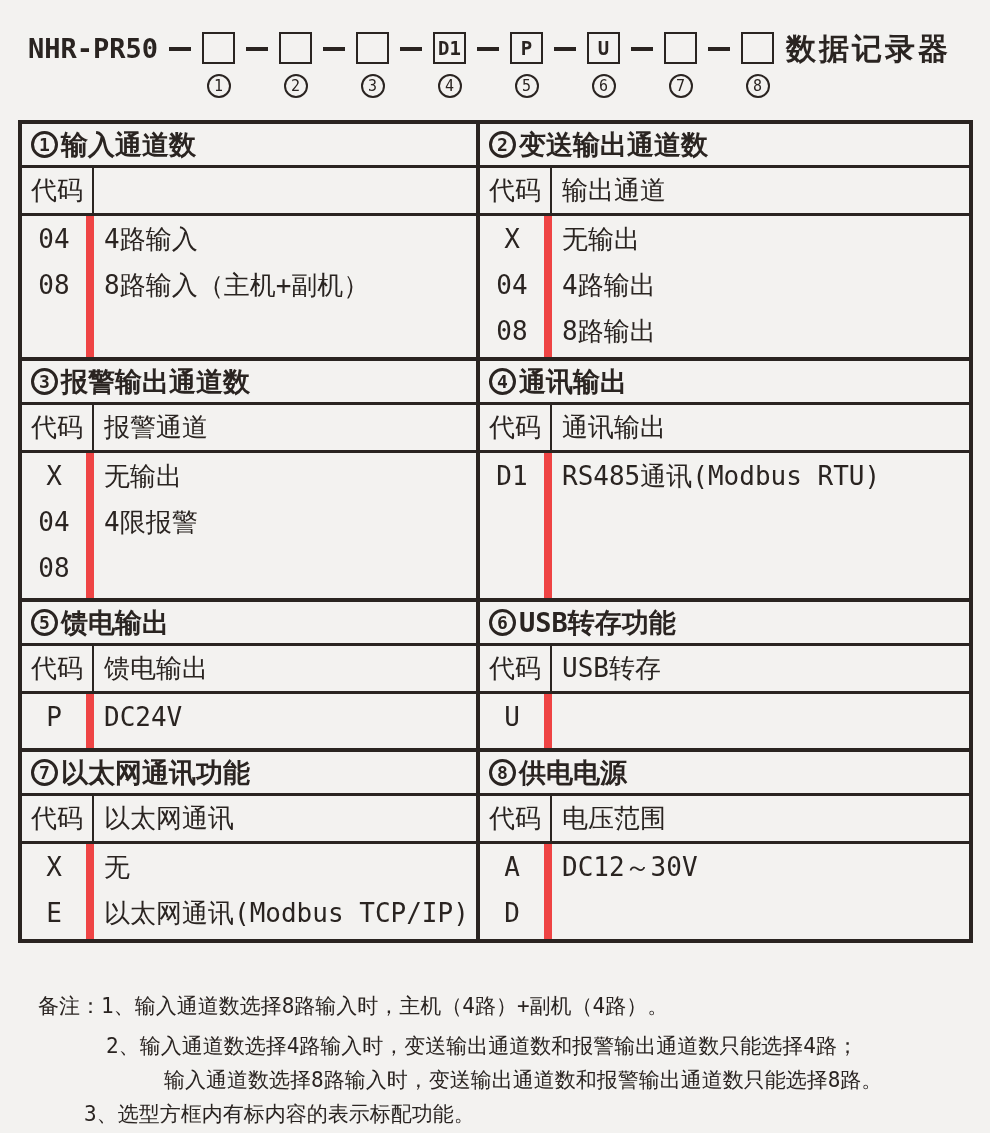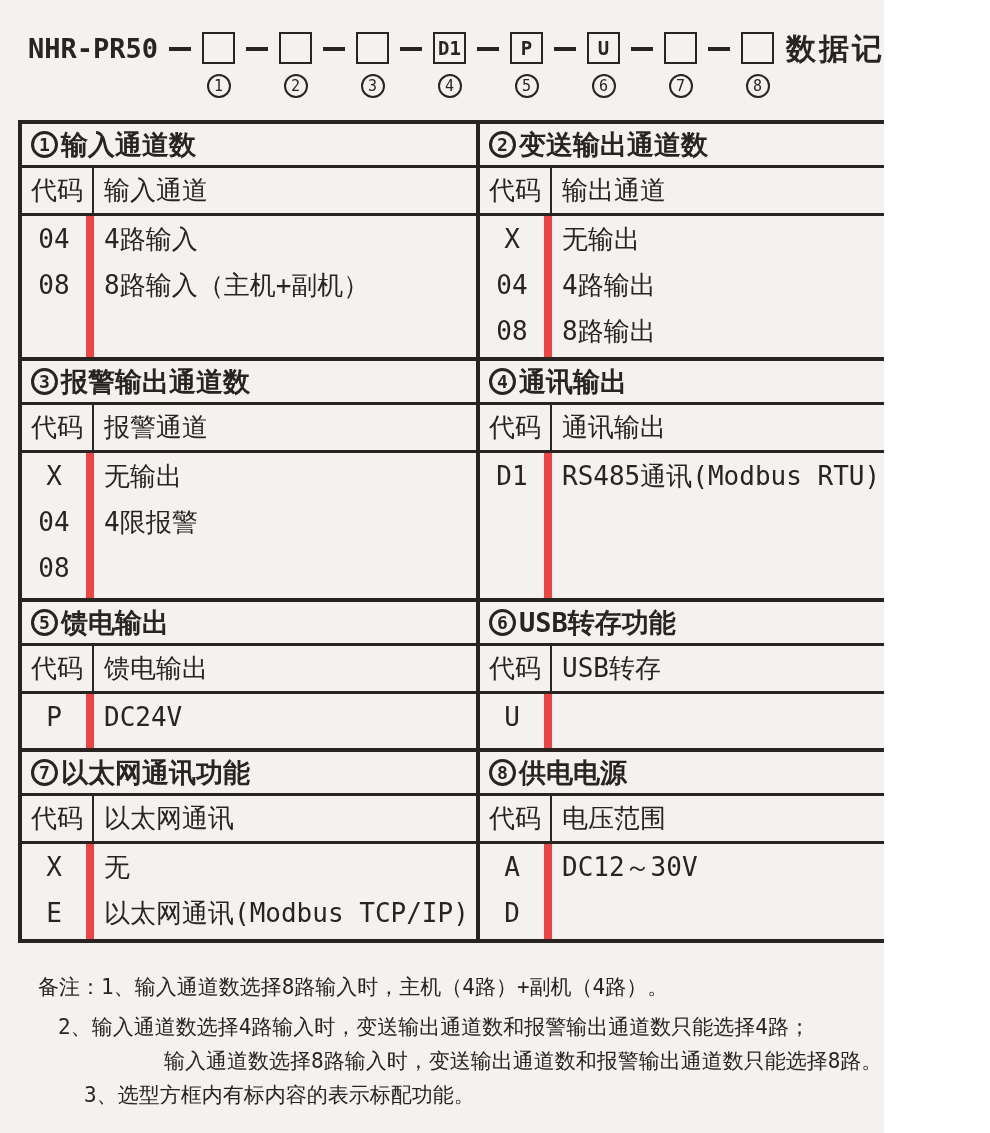--- a/index.html
+++ b/index.html
@@ -1,17 +1,17 @@
 <!DOCTYPE html>
 <html><head>
 <meta charset="utf-8">
 <style>
   html,body { margin:0; padding:0; }
   .page {
-    position:relative; width:884px; height:1133px; overflow:hidden;
+    position:relative; width:990px; height:1133px; overflow:hidden;
     background:#f3f2f0; color:#2a2421;
     font-family:"DejaVu Sans Mono","Liberation Sans",sans-serif;
   }
   
   .model-line { position:absolute; left:28px; top:32px; display:flex; align-items:flex-start; }
   .prefix { font-size:27px; font-weight:bold; line-height:34px; white-space:nowrap; }
   .dash { width:22px; height:4px; background:#2a2421; margin:15px 11px 0 11px; flex:none; }
   .unit { display:flex; flex-direction:column; align-items:center; flex:none; }
   .obox {
     width:33px; height:32px; border:2px solid #2a2421; box-sizing:border-box;
@@ -55,22 +55,22 @@
   .hd { display:flex; align-items:center; padding-left:10px; white-space:nowrap; overflow:hidden; }
   .sec-body { flex:1; display:grid; grid-template-columns:72px 1fr; min-height:0; }
   .col-code { border-right:8px solid #ef4444; }
   .cell { height:var(--rh); display:flex; align-items:center; font-size:26px; white-space:nowrap; }
   .code { justify-content:center; }
   .desc { padding-left:10px; overflow:hidden; }
 
   
   .notes { position:absolute; left:0; top:974px; width:990px; font-size:21px; line-height:27px; }
   .note-line { white-space:nowrap; }
-  .nl1 { padding-left:38px; margin-bottom:13px; }
-  .nl2 { padding-left:58px; margin-bottom:7px; }
+  .nl1 { padding-left:38px; margin-bottom:13px;margin-top:19px; }
+  .nl2 { padding-left:106px; margin-bottom:7px; }
   .nl3 { padding-left:132px; margin-bottom:7px;margin-left:32px; }
   .nl4 { padding-left:84px; }
 </style>
 </head>
 <body>
 
 <div class="page">
 
   <div class="model-line">
     <span class="prefix">NHR-PR50</span>
@@ -129,21 +129,20 @@
   <div class="selection-table">
 
     <div class="band b1">
       <div class="sec sec-left">
         <div class="sec-title">
           <span class="cnum">1</span>
           <span>输入通道数</span>
         </div>
         <div class="sec-head">
           <div class="hc">代码</div>
-          <div class="hd">输入通道</div>
         </div>
         <div class="sec-body">
           <div class="col-code">
             <div class="cell code">04</div>
             <div class="cell code">08</div>
           </div>
           <div class="col-desc">
             <div class="cell desc">4路输入</div>
             <div class="cell desc">8路输入（主机+副机）</div>
           </div>

